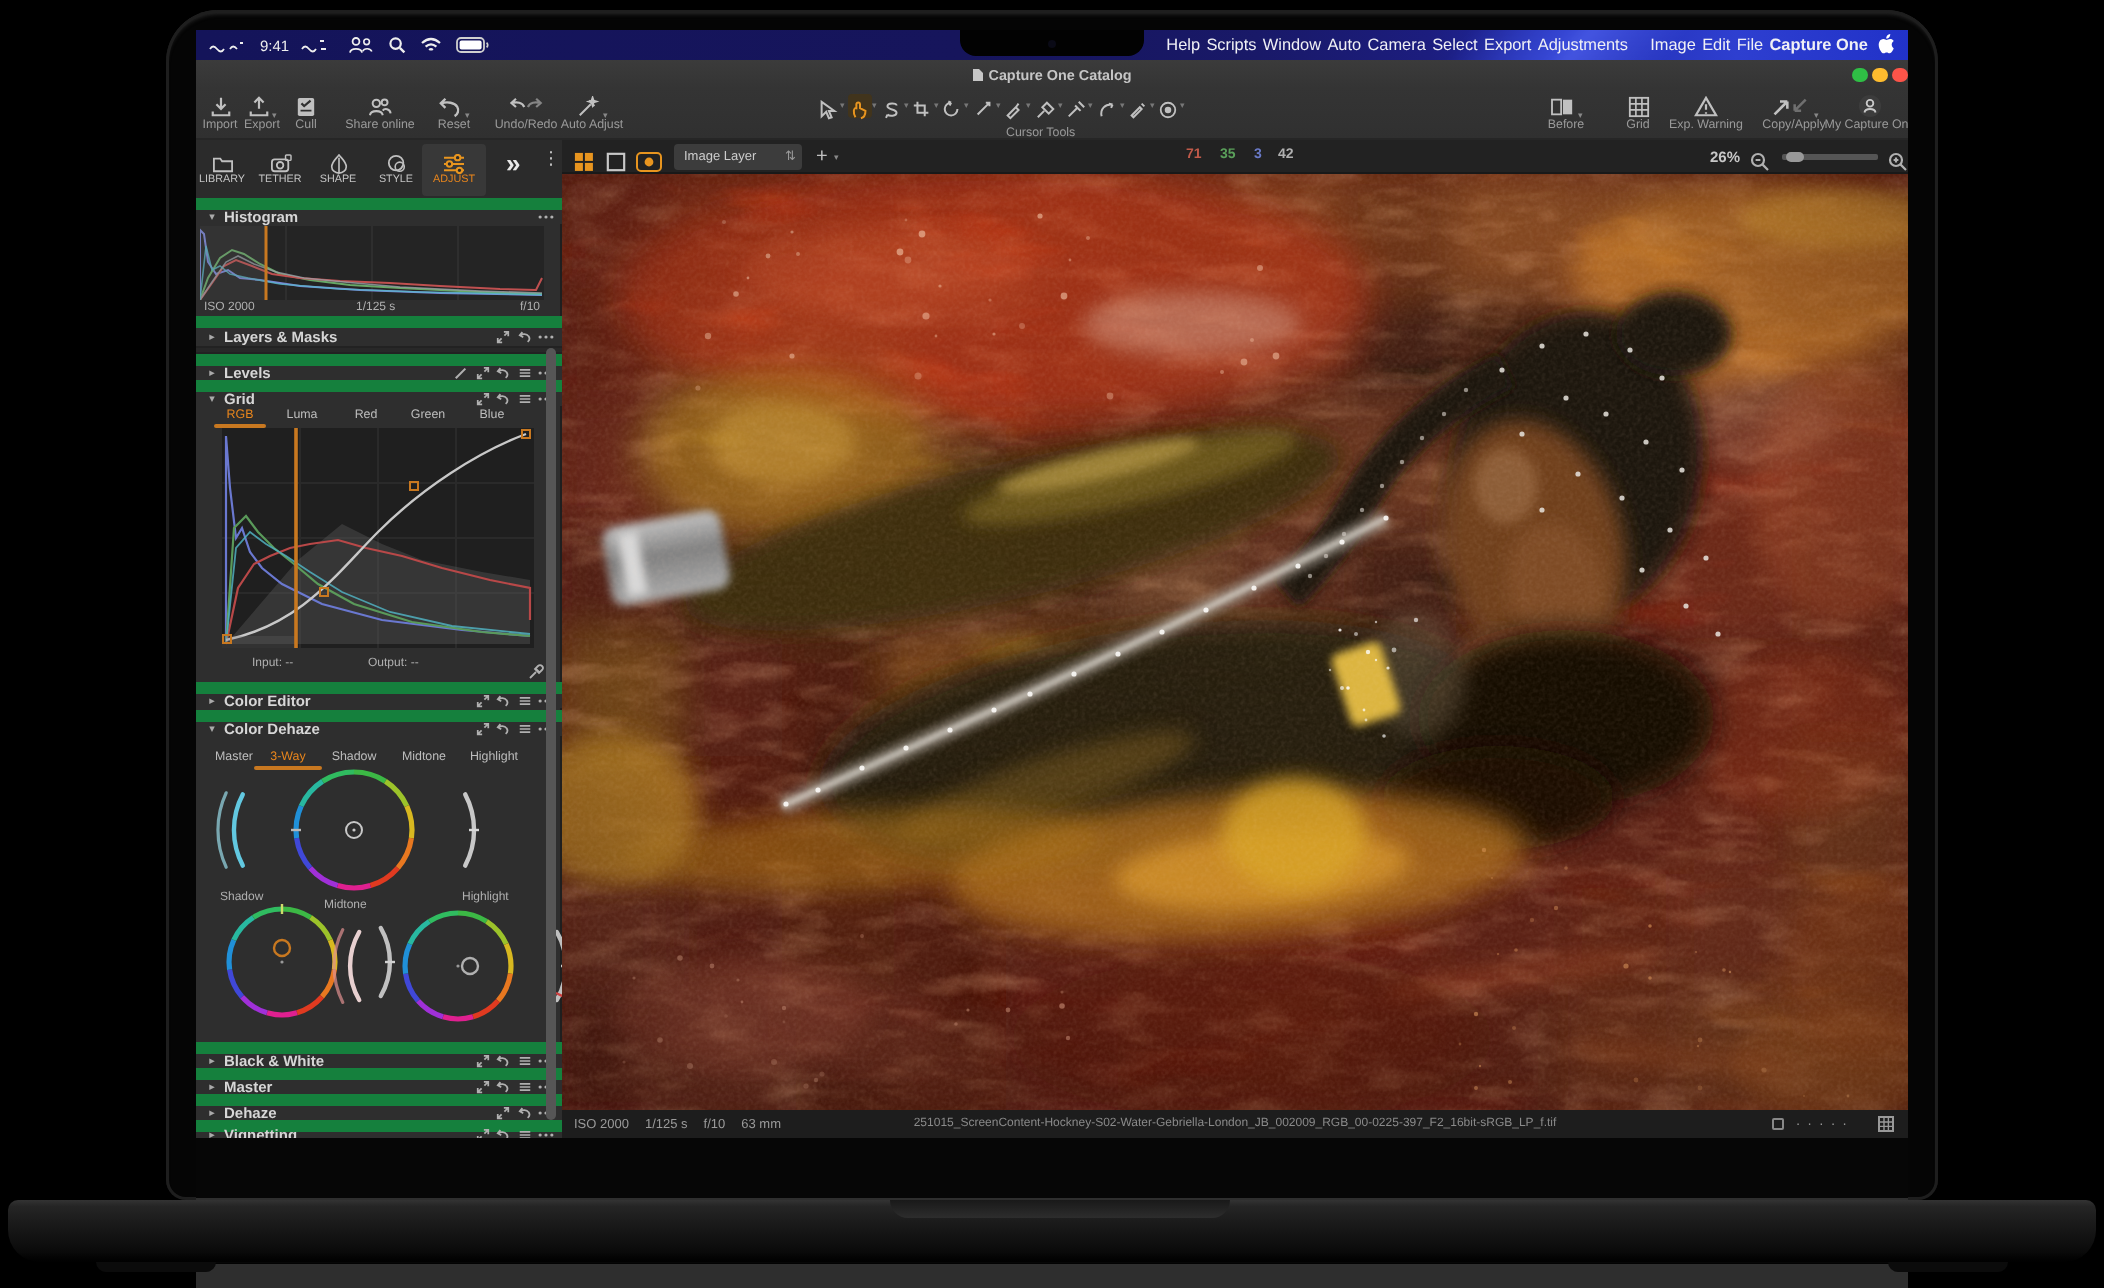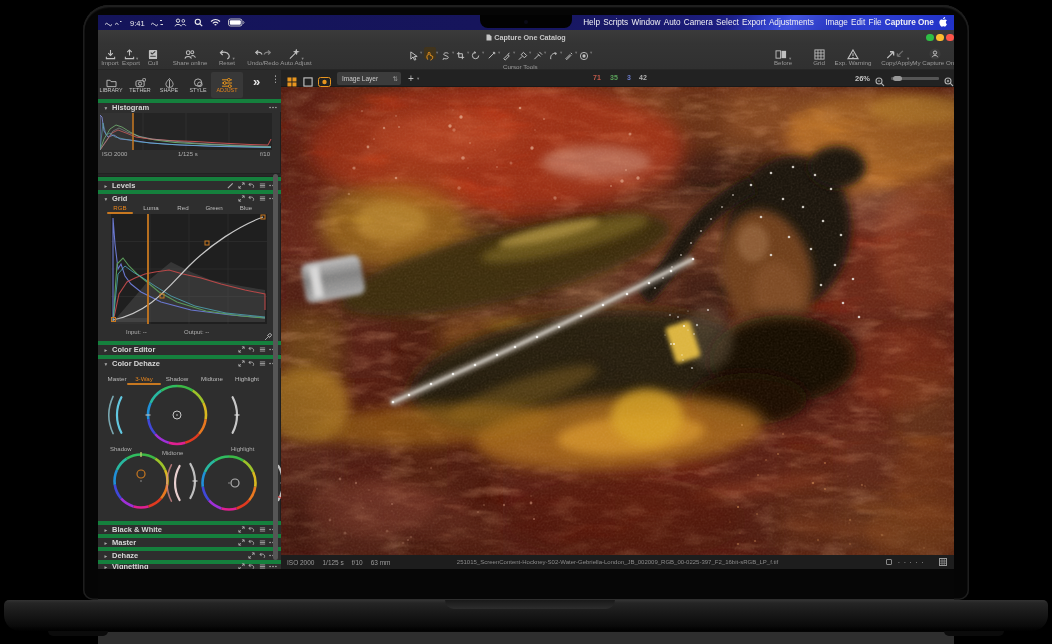--- a/index.html
+++ b/index.html
@@ -23,21 +23,21 @@
 .tl{position:absolute;top:3.5px;width:7.5px;height:7.5px;border-radius:50%}
 .toolbar{position:absolute;left:0;top:14px;width:856px;height:26px;background:linear-gradient(180deg,#343434,#303030);border-bottom:1px solid #262626}
 .tbtn{position:absolute;text-align:center;color:#b8b8b8}
 .tbtn .lb{font-size:6.2px;color:#9a9a9a;margin-top:0px;white-space:nowrap}
 .tabs{position:absolute;left:0;top:40px;width:183px;height:29px;background:#2b2b2b}
 .tab{position:absolute;top:42px;width:32px;height:26px;text-align:center;color:#c4c4c4}
 .tab .lb{font-size:5.4px;letter-spacing:0;margin-top:1.5px}
 .tab.sel{background:#383838;border-radius:2px}
 .tab.sel .lb{color:#e8851c}
 .panel{position:absolute;left:0;top:69px;width:183px;height:456px;background:#2e2e2e;border-right:1px solid #1f1f1f}
-.sec{position:absolute;left:0;width:183px;border-top:4px solid #15803d;background:#2e2e2e;color:#d6d6d6;font-size:7.5px;display:flex;align-items:center}
+.sec{position:absolute;left:0;width:183px;border-top:6px solid #15803d;background:#2e2e2e;color:#d6d6d6;font-size:7.5px;display:flex;align-items:center}
 .chev{width:8px;margin-left:4px;color:#aaa;font-size:5.5px;text-align:center}
 .st{font-weight:bold;margin-left:2px;white-space:nowrap}
 .hicons{margin-left:auto;margin-right:4px;display:flex;align-items:center;gap:3.5px}
 .hic{display:inline-flex}
 .glab{position:absolute;font-size:6px;color:#b0b0b0;white-space:nowrap}
 .ctab{position:absolute;font-size:6.2px;color:#bdbdbd;white-space:nowrap;text-align:center}
 .ctab.sel{color:#e8851c}
 .ctab.sel:after{content:"";position:absolute;left:-2px;right:-2px;bottom:-2.5px;height:2px;background:#c87820;border-radius:1px}
 .scroll{position:absolute;left:175px;top:144px;width:4.5px;height:386px;background:#565656;border-radius:2.5px}
 .vbar{position:absolute;left:183px;top:40px;width:673px;height:17px;background:#222;border-bottom:1px solid #191919}
@@ -303,20 +303,43 @@
 <path d="M0,37 L4,26 L10,16 L16,12 L22,14 L30,19 L40,24 L55,27 L75,29.5 L100,31 L140,33 L171,34" stroke="#67a867" stroke-width="1" fill="none"></path>
 <path d="M0,37 L5,30 L12,20 L18,17 L26,20 L36,24 L50,26 L70,27.5 L95,28.5 L120,30 L150,31.5 L168,32 L171,26" stroke="#c05050" stroke-width="1" fill="none"></path>
 <path d="M0,37 L6,28 L13,18 L19,15 L27,19 L38,23 L52,26 L72,28 L100,30.5 L140,32.5 L171,33.5" stroke="#9aa0a8" stroke-width="0.8" fill="none" opacity="0.8"></path>
 <path d="M0,37 L3,10 L6,22 L10,20 L15,24 L24,26 L40,29 L70,31.5 L110,33 L171,34.3" stroke="#58b8c8" stroke-width="0.8" fill="none" opacity="0.8"></path>
 <rect x="0" y="0" width="33" height="37" fill="#6a6a6a" opacity="0.22"></rect>
 <path d="M33,0 V37" stroke="#c87820" stroke-width="1.5"></path>
 </svg></div>
       <div class="glab" style="left:4px;top:121px">ISO 2000</div>
       <div class="glab" style="left:80px;top:121px">1/125 s</div>
       <div class="glab" style="left:162px;top:121px">f/10</div>
+      <div class="sec" style="top:128px;height:15px">
+        <span class="chev">▸</span>
+        <span class="st">Layers &amp; Masks</span>
+        <span class="hicons">
+          <span class="hic">
+            <svg width="7" height="7" viewBox="0 0 8 8">
+              <path d="M1,7 L3.2,4.8 M7,1 L4.8,3.2 M4.5,1 L7,1 L7,3.5 M3.5,7 L1,7 L1,4.5" stroke="#b0b0b0" stroke-width="1" fill="none"></path>
+            </svg>
+          </span>
+          <span class="hic">
+            <svg width="7" height="7" viewBox="0 0 8 8">
+              <path d="M2.5,1.2 L1,3 L3,4.2 M1.2,3 C2.5,2.2 5,2 6,3.5 C6.8,4.6 6.5,6 5.5,6.8" stroke="#b0b0b0" stroke-width="1" fill="none"></path>
+            </svg>
+          </span>
+          <span class="hic">
+            <svg width="8" height="5" viewBox="0 0 9 5">
+              <circle cx="1.2" cy="2.5" r="0.9" fill="#b0b0b0"></circle>
+              <circle cx="4.5" cy="2.5" r="0.9" fill="#b0b0b0"></circle>
+              <circle cx="7.8" cy="2.5" r="0.9" fill="#b0b0b0"></circle>
+            </svg>
+          </span>
+        </span>
+      </div>
       <div class="abs" style="left:0;top:143px;width:183px;height:4px;background:#282828;border-top:1px solid #222;border-bottom:1px solid #222"></div>
       <div class="sec" style="top:147px;height:13px">
         <span class="chev">▸</span>
         <span class="st">Levels</span>
         <span class="hicons">
           <span class="hic">
             <svg width="7" height="7" viewBox="0 0 8 8">
               <path d="M1,7 L6.5,1.5" stroke="#b0b0b0" stroke-width="1.2"></path>
             </svg>
           </span>

